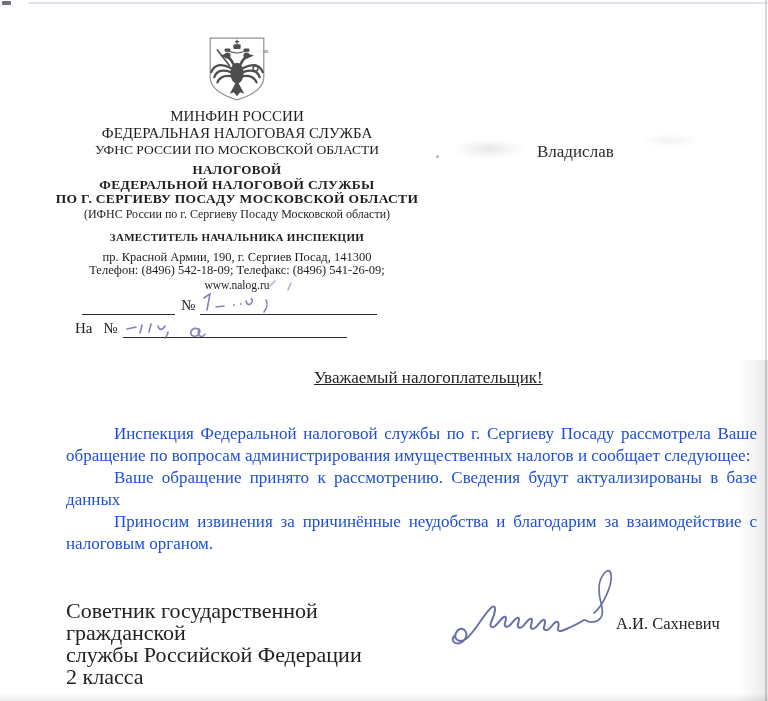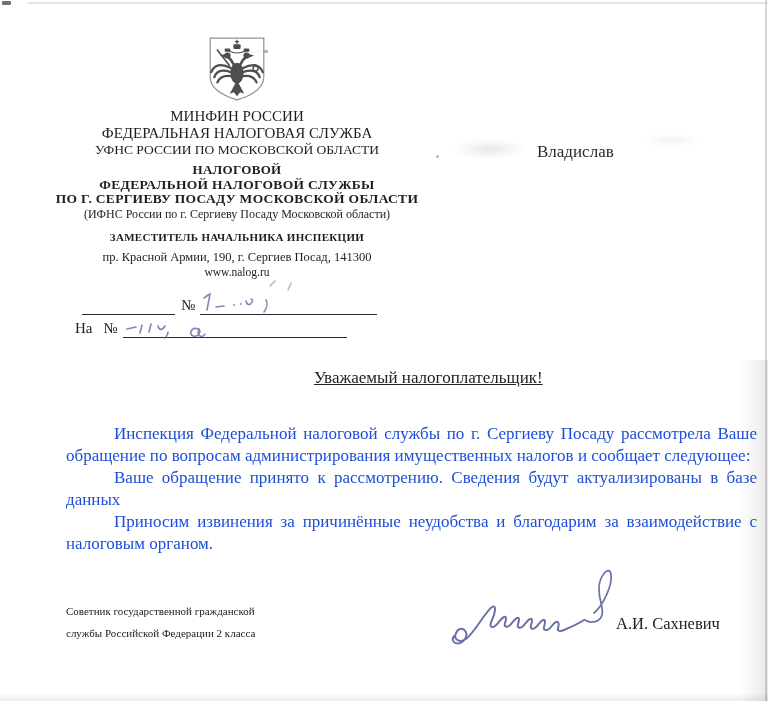--- a/index.html
+++ b/index.html
@@ -53,21 +53,21 @@
              filter:blur(1px); }
   .addr-dot { left:436px; top:155px; width:3px; height:3px; background:#8a8a8a; border-radius:50%; opacity:.6; }
 
   
   .salutation { left:314px; top:368px; font-size:17px;text-decoration:underline; }
   .body-text  { left:66px; top:423px; width:691px; font-size:17px; line-height:22px; color:#1d4ed8; }
   .jline  { text-align:justify; text-align-last:justify; }
   .indent { text-indent:48px; }
 
   
-  .sig-position { left:66px; top:600px; width:310px; font-size:11px; line-height:22px; }
+  .sig-position { left:66px; top:600px; width:310px; font-size:22px; line-height:22px; }
   .sig-name     { left:616px; top:614px; font-size:16.5px; }
   .sig-svg      { left:438px; top:558px; }
 </style>
 </head>
 <body>
 
 <div>
 
   <div class="abs top-line"></div>
   <div class="abs top-speck"></div>
@@ -108,20 +108,21 @@
     </svg>
     <div class="lh-ministry">МИНФИН РОССИИ</div>
     <div class="lh-service">ФЕДЕРАЛЬНАЯ НАЛОГОВАЯ СЛУЖБА</div>
     <div class="lh-ufns">УФНС РОССИИ ПО МОСКОВСКОЙ ОБЛАСТИ</div>
     <div class="lh-b1">НАЛОГОВОЙ</div>
     <div class="lh-b2">ФЕДЕРАЛЬНОЙ НАЛОГОВОЙ СЛУЖБЫ</div>
     <div class="lh-b3">ПО Г. СЕРГИЕВУ ПОСАДУ МОСКОВСКОЙ  ОБЛАСТИ</div>
     <div class="lh-abbrev">(ИФНС России по г. Сергиеву Посаду Московской области)</div>
     <div class="lh-deputy">ЗАМЕСТИТЕЛЬ НАЧАЛЬНИКА  ИНСПЕКЦИИ</div>
     <div class="lh-address">пр. Красной Армии, 190, г. Сергиев Посад, 141300</div>
+    <div class="lh-phones">Телефон: (8496) 542-18-09; Телефакс: (8496) 541-26-09;</div>
     <div class="lh-site">www.nalog.ru</div>
   </div>
 
   <div class="abs ref-ul ul-a"></div>
   <span class="abs no-sign">№</span>
   <div class="abs ref-ul ul-b"></div>
   <span class="abs nano">На  №</span>
   <div class="abs ref-ul ul-c"></div>
 
   <svg class="abs hand-svg" width="260" height="65" viewBox="0 0 260 65">

